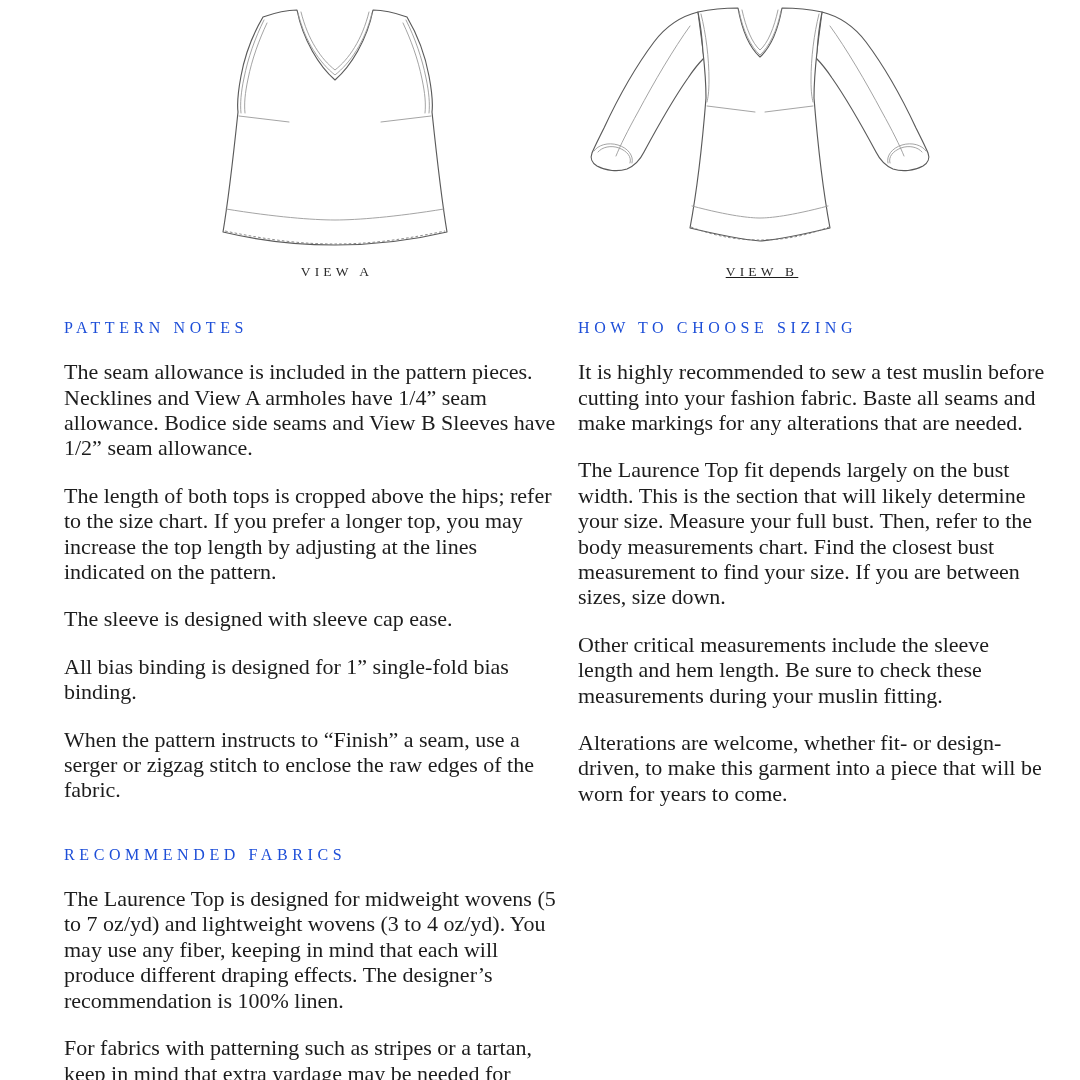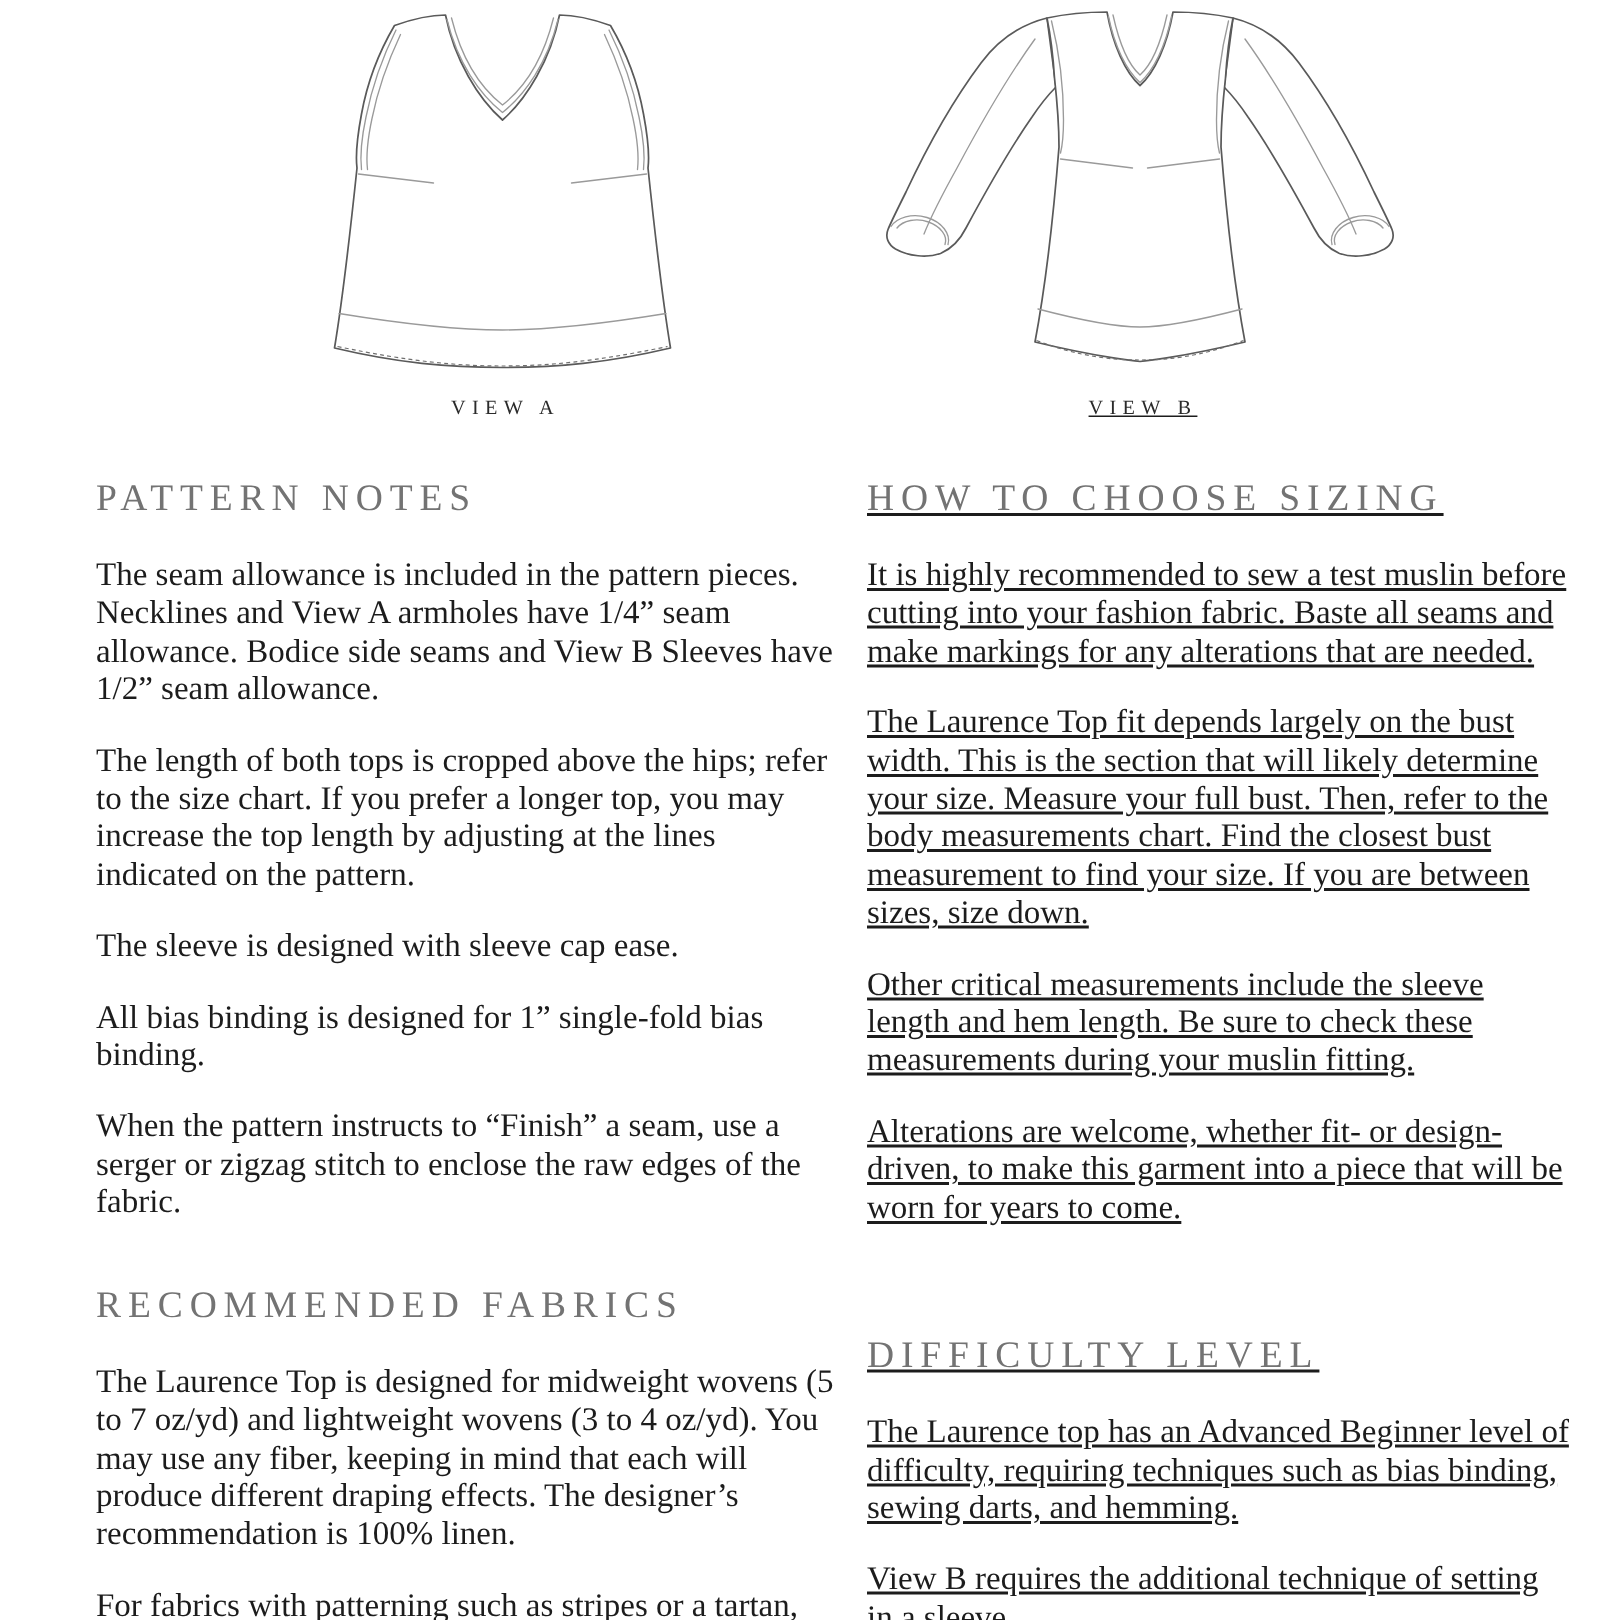--- a/index.html
+++ b/index.html
@@ -43,27 +43,27 @@
   }
   .cap-a { margin-left: 4px; }
   .cap-b { margin-left: 4px; }
 
   
   .col {
     position: absolute;
     top: 318px;
   }
   .col-left  { left: 64px;  width: 492px; }
-  .col-right { left: 578px; width: 470px; text-decoration: underline; }
+  .col-right { left: 578px; width: 470px; }
 
   h2.sec-title {
     font-weight: normal;
-    font-size: 25px;
+    font-size: 16px;
     letter-spacing: 4.6px;
-    color: #737373;
+    color: #1d4ed8;
     margin: 0 0 22px 0;
     line-height: 1.2;
     text-transform: uppercase;
   }
 
   p.body {
     font-size: 22px;
     line-height: 1.155;
     margin: 0 0 22px 0;
     color: #1c1c1c;
@@ -225,18 +225,13 @@
     <h2 class="sec-title">HOW TO CHOOSE SIZING</h2>
     <p class="body">It is highly recommended to sew a test muslin before cutting into your fashion fabric. Baste all seams and make markings for any alterations that are needed.</p>
     <p class="body">The Laurence Top fit depends largely on the bust width. This is the section that will likely determine your size. Measure your full bust. Then, refer to the body measurements chart. Find the closest bust measurement to find your size. If you are between sizes, size down.</p>
     <p class="body">Other critical measurements include the sleeve length and hem length. Be sure to check these measurements during your muslin fitting.</p>
     <p class="body last">Alterations are welcome, whether fit- or design-driven, to make this garment into a piece that will be worn for years to come.</p>
   </div>
 
   <div class="gap-lg"></div>
   <div class="gap-md"></div>
 
-  <div class="section">
-    <h2 class="sec-title">DIFFICULTY LEVEL</h2>
-    <p class="body">The Laurence top has an Advanced Beginner level of difficulty, requiring techniques such as bias binding, sewing darts, and hemming.</p>
-    <p class="body last">View B requires the additional technique of setting in a sleeve.</p>
-  </div>
 </div>
 
 </body></html>

